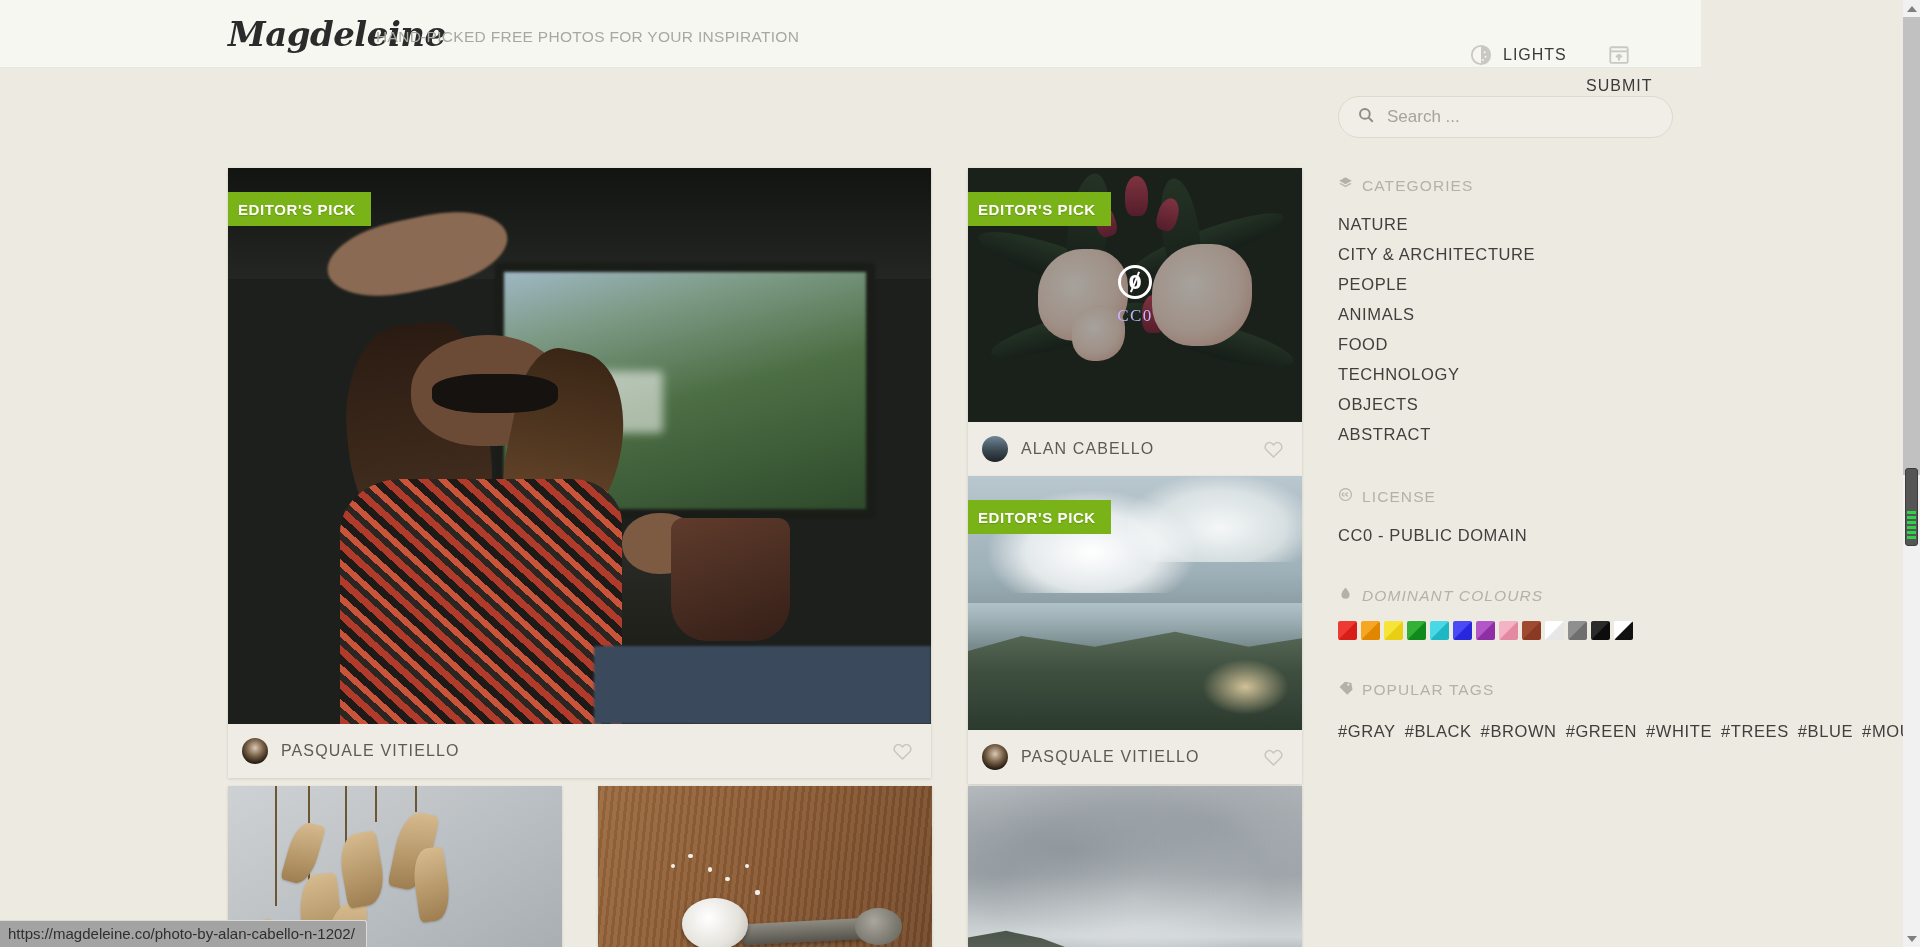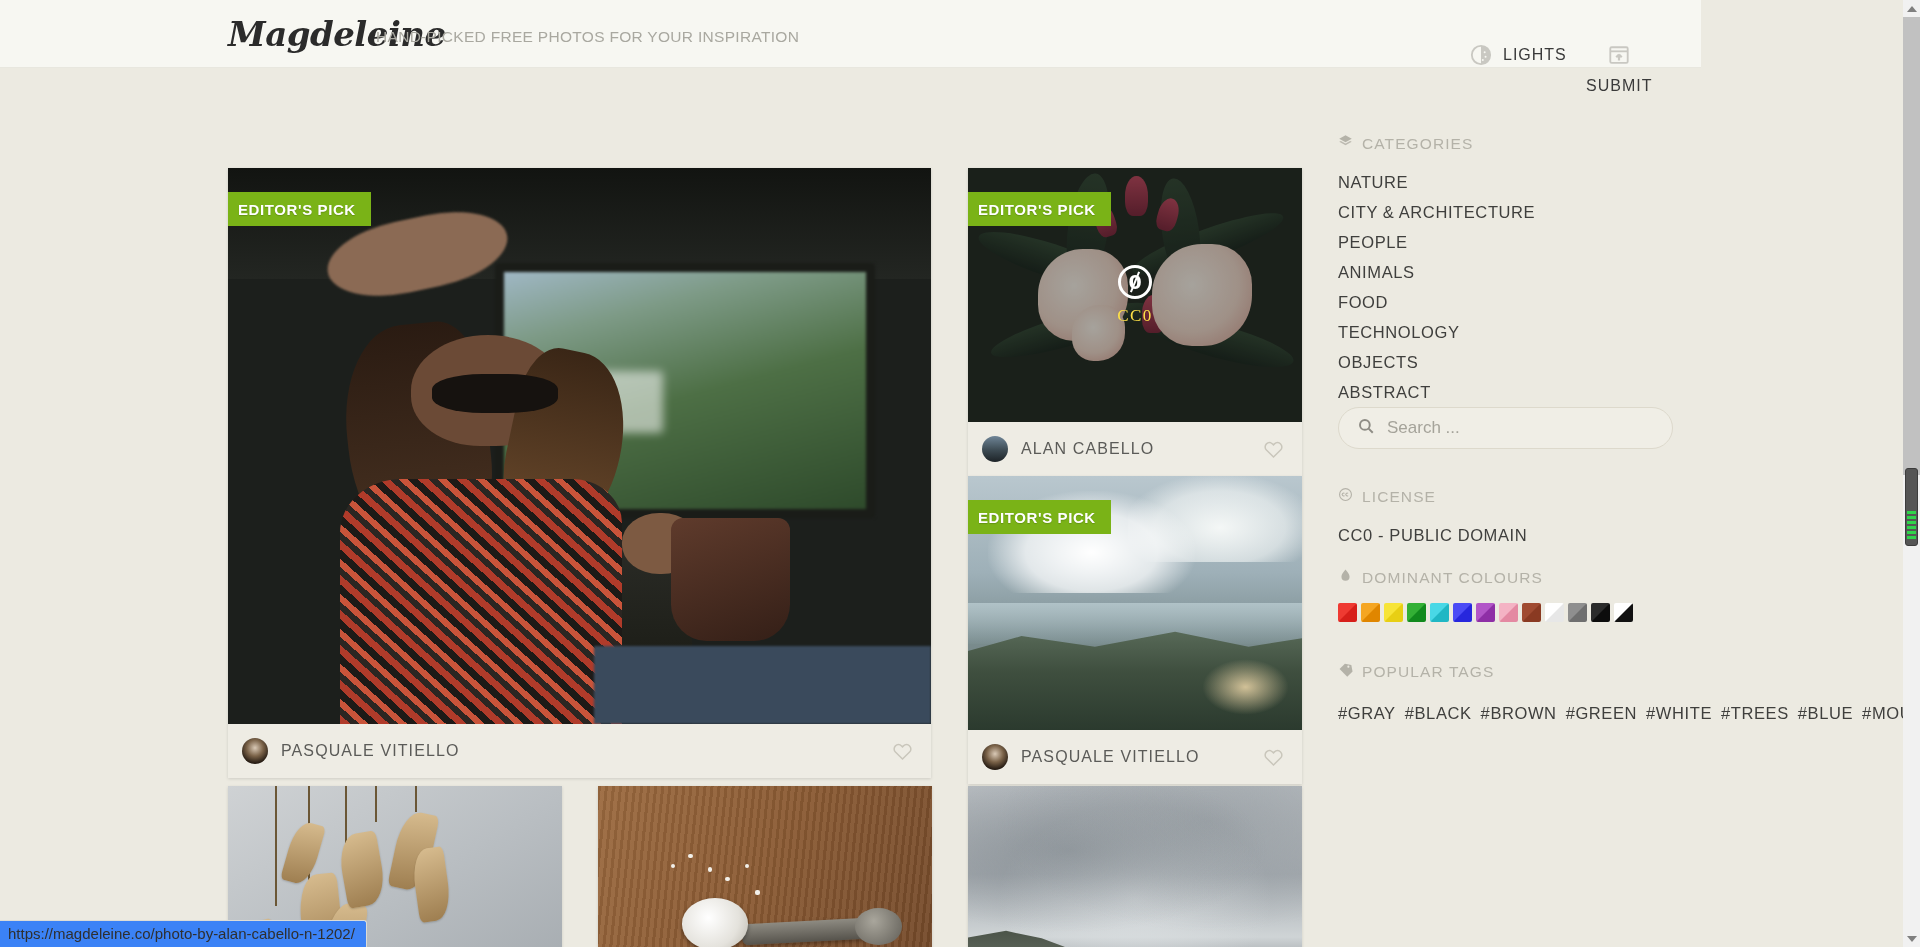--- a/index.html
+++ b/index.html
@@ -163,21 +163,21 @@
     position: relative;
   }
   .cc-circle .slash {
     position: absolute;
     width: 2px; height: 22px;
     background: #fff;
     transform: rotate(22deg);
   }
   .cc-label {
     margin-top: 7px;
-    color: #fde047;
+    color: #c4b5fd;
     font-family: "Liberation Serif", serif;
     font-size: 17px;
     letter-spacing: 1.5px;
   }
 
   
   .author-bar {
     height: 54px;
     display: flex;
     align-items: center;
@@ -253,21 +253,21 @@
     font-size: 16.5px;
     letter-spacing: 0.6px;
     color: #3f3f3d;
     line-height: 30px;
     cursor: pointer;
     white-space: nowrap;
   }
 
   #sec-categories { margin-top: 38px; }
   #sec-license    { margin-top: 38px; }
-  #sec-colours    { margin-top: 18px; }
+  #sec-colours    { margin-top: 36px; font-style: italic; }
   #sec-tags       { margin-top: 40px; }
 
   #swatches {
     margin-top: 16px;
     display: flex;
     gap: 4px;
   }
   .swatch {
     width: 19px; height: 19px;
     border-radius: 2px;
@@ -285,21 +285,21 @@
     color: #3f3f3d;
     margin-right: 9px;
     cursor: pointer;
     white-space: nowrap;
   }
 
   
   #statusbar {
     position: absolute;
     left: 0; bottom: 0;
-    background: #3b82f6;
+    background: #a3a3a3;
     border-top-right-radius: 3px;
     border-right: 1px solid #dcdcd6;
     border-top: 1px solid #dcdcd6;
     padding: 4px 11px 5px 8px;
     font-size: 15px;
     color: #2f2f2f;
     z-index: 60;
     white-space: nowrap;
   }
 
@@ -754,50 +754,50 @@
           <div class="cliff"></div>
 
         </div>
       </div>
     </div>
 
   </div>
 
   <div id="sidebar">
 
+    <div id="search-box">
+      <span>
+        <svg viewBox="0 0 24 24" fill="none" stroke="currentColor" stroke-width="2.6">
+          <circle cx="10.5" cy="10.5" r="6.5"></circle>
+          <path d="M15.5 15.5 21 21"></path>
+        </svg>
+      </span>
+      <input id="search-input" type="text" placeholder="Search ..." style="">
+    </div>
+
     <div id="sec-categories">
       <div class="sec-head">
         <span>
           <svg viewBox="0 0 24 24" fill="currentColor">
             <path d="M12 2 2 7.5l10 5.5 10-5.5z"></path>
             <path d="M2 12.5 12 18l10-5.5-2.6-1.4L12 15.2 4.6 11.1z" opacity="0.85"></path>
           </svg>
         </span>
         <span>CATEGORIES</span>
       </div>
       <div class="sec-list">
         <div class="sec-item">NATURE</div>
         <div class="sec-item">CITY &amp; ARCHITECTURE</div>
         <div class="sec-item">PEOPLE</div>
         <div class="sec-item">ANIMALS</div>
         <div class="sec-item">FOOD</div>
         <div class="sec-item">TECHNOLOGY</div>
         <div class="sec-item">OBJECTS</div>
         <div class="sec-item">ABSTRACT</div>
       </div>
-    </div>
-
-    <div id="search-box">
-      <span>
-        <svg viewBox="0 0 24 24" fill="none" stroke="currentColor" stroke-width="2.6">
-          <circle cx="10.5" cy="10.5" r="6.5"></circle>
-          <path d="M15.5 15.5 21 21"></path>
-        </svg>
-      </span>
-      <input id="search-input" type="text" placeholder="Search ..." style="">
     </div>
 
     <div id="sec-license">
       <div class="sec-head">
         <span>
           <svg viewBox="0 0 24 24" fill="none" stroke="currentColor" stroke-width="1.8">
             <circle cx="12" cy="12" r="9.5"></circle>
             <path d="M10.4 10.2a2.3 2.3 0 1 0 0 3.6" stroke-width="1.7"></path>
             <path d="M16.2 10.2a2.3 2.3 0 1 0 0 3.6" stroke-width="1.7"></path>
           </svg>

